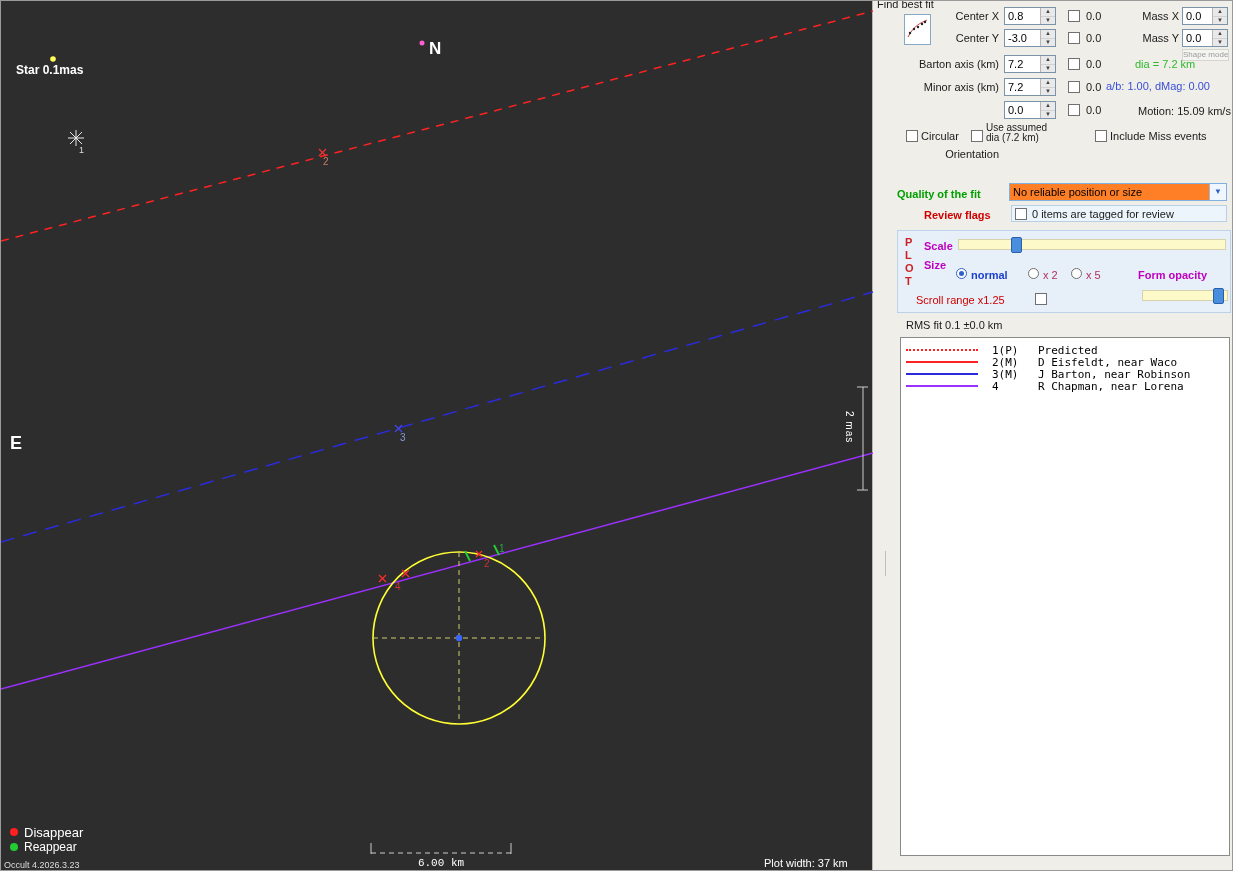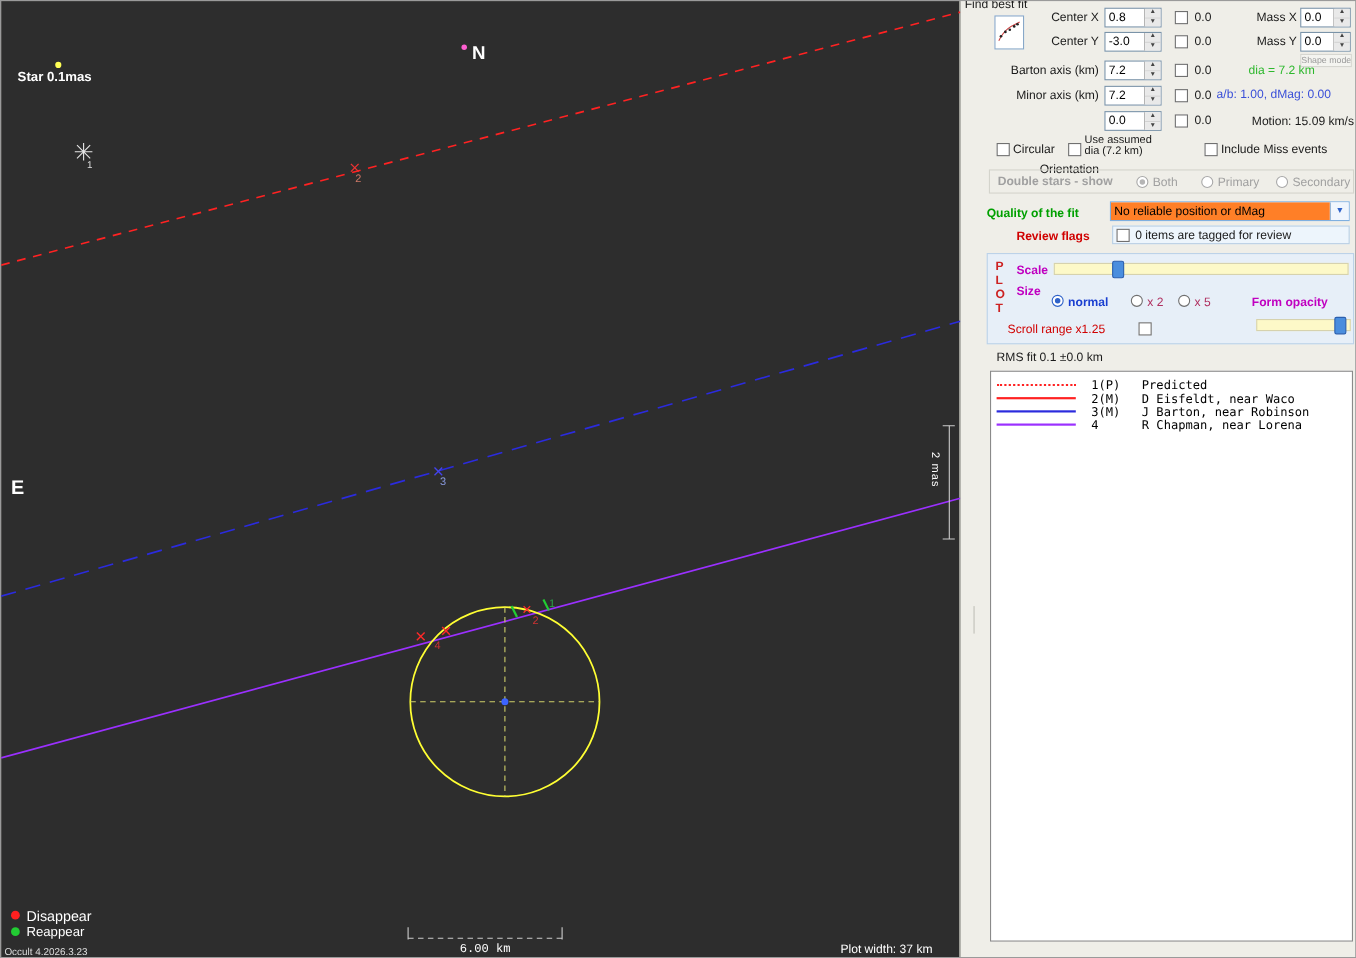--- a/index.html
+++ b/index.html
@@ -214,35 +214,24 @@
     <div class="lbl" style="left:213px;top:103px;">0.0</div>
     <div class="note" style="left:265px;top:104px;color:#1a1a1a;">Motion: 15.09 km/s</div>
 
     <div class="cb" style="left:33px;top:129px;"></div>
     <div class="lbl" style="left:48px;top:129px;">Circular</div>
     <div class="cb" style="left:98px;top:129px;"></div>
     <div class="lbl" style="left:113px;top:122px;width:66px;white-space:normal;font-size:10px;line-height:10px;">Use assumed dia (7.2 km)</div>
     <div class="cb" style="left:222px;top:129px;"></div>
     <div class="lbl" style="left:237px;top:129px;">Include Miss events</div>
 
-    <div class="groupbox" style="left:26px;top:153px;width:332px;height:22px;border:1px solid #d4d4cc;">
-      <div class="lbl" style="left:7px;top:4px;color:#a0a0a0;font-weight:bold;">Double stars - show</div>
-      <span class="radio dis" style="position:absolute;left:133px;top:5px;">
-          <i></i>
-        </span>
-      <div class="lbl" style="left:148px;top:5px;color:#a0a0a0;">Both</div>
-      <span class="radio dis" style="position:absolute;left:192px;top:5px;"></span>
-      <div class="lbl" style="left:207px;top:5px;color:#a0a0a0;">Primary</div>
-      <span class="radio dis" style="position:absolute;left:260px;top:5px;"></span>
-      <div class="lbl" style="left:275px;top:5px;color:#a0a0a0;">Secondary</div>
-    </div>
 
     <div class="lbl" style="left: 24px; top: 187px; font-weight: bold; color: rgb(0, 160, 0);">Quality of the fit</div>
     <div class="combo" style="left:136px;top:182px;width:218px;height:18px;">
-      <div class="val" style="background-color: rgb(255, 127, 39);">No reliable position or dMag</div>
+      <div class="val" style="background-color: rgb(255, 127, 39);">No reliable position or size</div>
       <div class="btn">▼</div>
     </div>
 
     <div class="lbl" style="left: 51px; top: 208px; font-weight: bold; color: rgb(208, 0, 0);">Review flags</div>
     <div class="abs" style="left:138px;top:204px;width:216px;height:17px;background:#edf5fc;border:1px solid #b8cfe4;box-sizing:border-box;">
       <div class="cb" style="left:3px;top:2px;"></div>
       <div class="lbl" style="left:20px;top:2px;">0 items are tagged for review</div>
     </div>
 
     <div class="groupbox" style="left:24px;top:229px;width:334px;height:83px;border:1px solid #bcd2e8;background:#e7eff8;">

